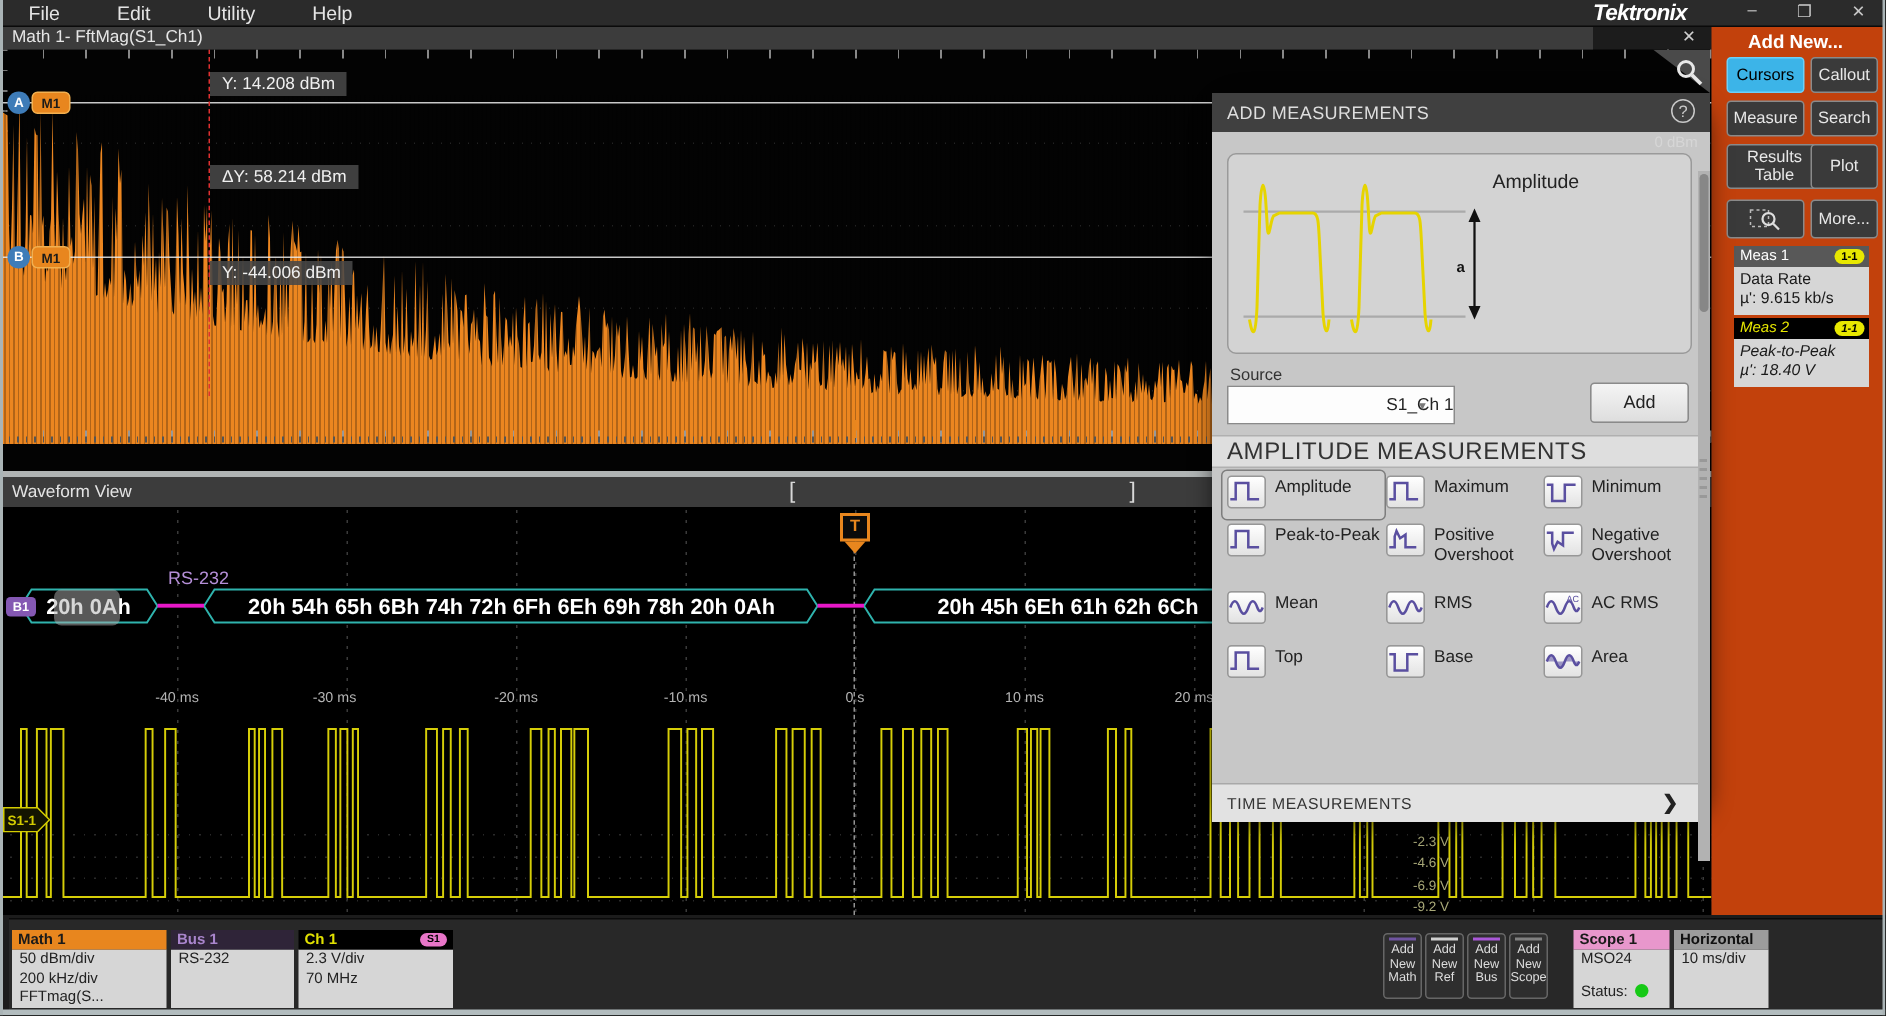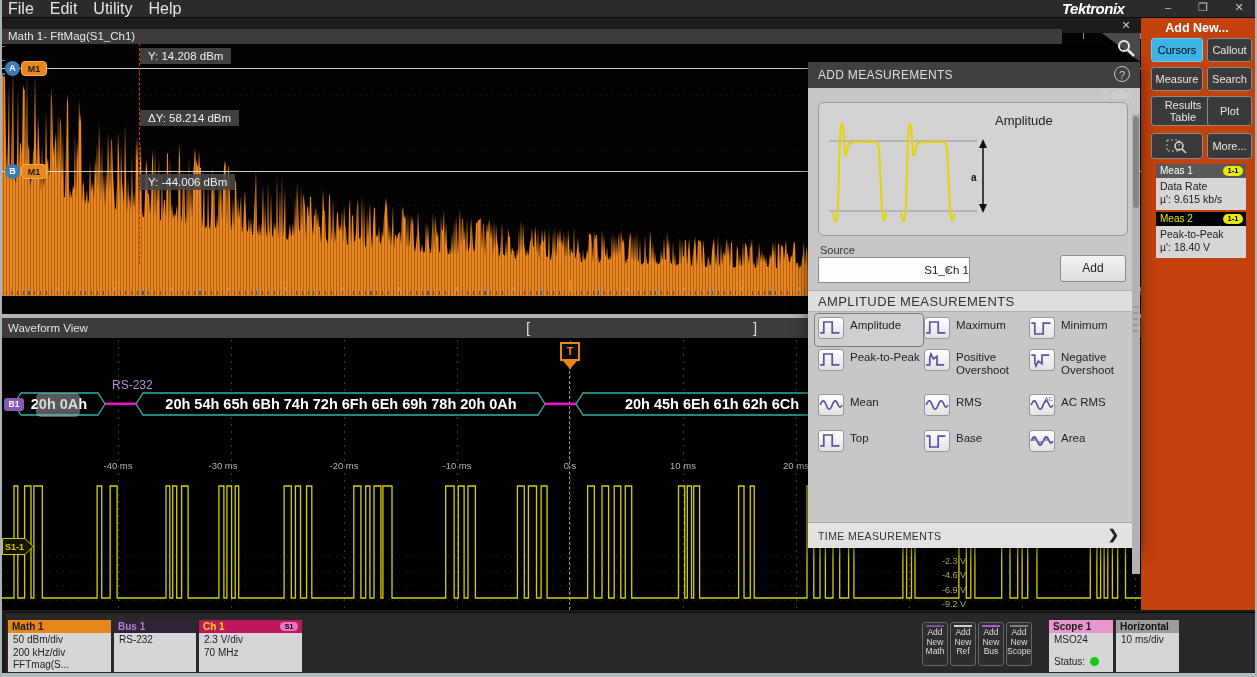--- a/index.html
+++ b/index.html
@@ -3,26 +3,26 @@
 <meta charset="utf-8">
 <style>
   html,body{margin:0;padding:0;background:#0c0c0c;font-family:"Liberation Sans",sans-serif;}
   #stage{position:relative;width:1257px;height:677px;background:#1c1c1c;overflow:hidden;}
   #stage::after{content:"";position:absolute;inset:0;pointer-events:none;z-index:90;
     box-shadow:inset 2px 0 0 #aab4b6, inset -2px 0 0 #aab4b6, inset 0 -4px 0 #b2bcbe;}
   .abs{position:absolute;}
 
   
   .menubar{left:0;top:0;width:1257px;height:17px;background:#2b2b2b;border-bottom:1px solid #0a0a0a;display:flex;align-items:center;z-index:20;}
-  .menu-item{color:#e4e4e4;font-size:16px;padding:0 8px;cursor:default;}
+  .menu-item{color:#e4e4e4;font-size:13px;padding:0 19px;cursor:default;}
   .logo{left:1062px;top:0px;width:78px;height:17px;color:#fff;font-weight:bold;font-size:15px;letter-spacing:-0.5px;font-style:italic;z-index:21;}
   .winctl{top:1px;height:14px;color:#c8c8c8;font-size:11px;z-index:22;text-align:center;width:22px;cursor:default;}
 
   
-  .mathbar{left:0;top:29px;width:1062px;height:15px;background:#3c3c3c;color:#e6e6e6;font-size:11.5px;line-height:15px;padding-left:8px;box-sizing:border-box;z-index:5;}
+  .mathbar{left:0;top:18px;width:1062px;height:15px;background:#3c3c3c;color:#e6e6e6;font-size:11.5px;line-height:15px;padding-left:8px;box-sizing:border-box;z-index:5;}
   .math-close{left:1116px;top:18px;width:20px;height:15px;color:#cfcfcf;font-size:11px;text-align:center;line-height:15px;z-index:6;}
   .fft{left:0;top:33px;width:1141px;height:281px;background:#030303;z-index:1;}
   .ticks-top{left:0;top:0;width:1141px;height:6px;
     background:repeating-linear-gradient(90deg,#888 0 1px,transparent 1px 28.5px);}
   .ticks-left{left:0;top:0;width:5px;height:264px;
     background:repeating-linear-gradient(180deg,#777 0 1px,transparent 1px 13.5px);}
   .ticks-bot-minor{left:0;top:258px;width:1141px;height:4px;
     background:repeating-linear-gradient(90deg,#555 0 1px,transparent 1px 5.7px);}
   .ticks-bot-major{left:0;top:254px;width:1141px;height:8px;
     background:repeating-linear-gradient(90deg,#999 0 1px,transparent 1px 28.5px);}
@@ -56,32 +56,32 @@
   .b1-badge{left:4px;top:60px;width:20px;height:13px;background:#8458b3;border-radius:3px;color:#fff;font-size:8.5px;font-weight:bold;text-align:center;line-height:13px;z-index:4;}
   .ghost-blob{left:36px;top:55px;width:44px;height:24px;background:rgba(175,175,175,0.5);border-radius:5px;z-index:4;}
   .trig-small{left:562px;top:-19px;width:16px;text-align:center;z-index:6;}
   .trig-small .tri{width:0;height:0;border-left:6px solid transparent;border-right:6px solid transparent;border-top:7px solid #e8861e;margin:0 auto;}
   .trig-small .tbox{width:11px;height:10px;margin:-1px auto 0;border:1px solid #e8861e;color:#e8861e;font-size:7.5px;font-weight:bold;line-height:10px;background:#111;}
   .trig-big{left:560px;top:4px;z-index:6;text-align:center;width:20px;}
   .trig-big .tbox{width:16px;height:15px;border:2px solid #e8861e;background:#0a0a0a;color:#e8861e;font-weight:bold;font-size:11px;line-height:15px;margin:0 auto;}
   .trig-big .tri{width:0;height:0;border-left:7px solid transparent;border-right:7px solid transparent;border-top:8px solid #e8861e;margin:0 auto;}
 
   
-  .dialog{left:808px;top:62px;width:332px;height:486px;z-index:30;box-shadow:0 3px 14px rgba(0,0,0,0.55);}
+  .dialog{left:808px;top:62px;width:332px;height:486px;z-index:30;box-shadow:0 3px 14px rgba(0,0,0,0.55);border-radius:24px;}
   .dlg-title{left:0;top:0;width:332px;height:26px;background:#404040;color:#dedede;font-size:12px;letter-spacing:.3px;line-height:26px;padding-left:10px;box-sizing:border-box;}
   .dlg-help{left:306px;top:4px;width:16px;height:16px;border:1.5px solid #c8c8c8;border-radius:50%;color:#c8c8c8;font-size:11px;text-align:center;line-height:16px;box-sizing:border-box;}
   .dlg-body{left:0;top:26px;width:332px;height:460px;background:#c7c7c7;}
   .dlg-card{left:10px;top:14px;width:310px;height:134px;background:#d3d3d3;border:1px solid #9a9a9a;border-radius:6px;box-sizing:border-box;}
   .card-title{left:176px;top:10px;color:#222;font-size:13px;}
   .card-body{left:176px;top:29px;width:126px;color:#2d2d2d;font-size:10.8px;line-height:13.6px;}
   .src-label{left:12px;top:156px;color:#333;font-size:11px;}
   .src-dd{left:10px;top:169px;width:152px;height:26px;background:#fdfdfd;border:1px solid #8a8a8a;box-sizing:border-box;color:#222;font-size:11.5px;line-height:24px;padding-left:8px;text-align:right;}
   .src-caret{left:138px;top:169px;color:#777;font-size:9px;line-height:26px;}
   .add-btn{left:252px;top:167px;width:66px;height:27px;background:linear-gradient(#f4f4f4,#dedede);border:1px solid #8a8a8a;border-radius:3px;color:#222;font-size:12px;text-align:center;line-height:25px;box-sizing:border-box;}
-  .dlg-section{left:0;top:202px;width:324px;height:22px;background:#dedede;border-top:1px solid #b0b0b0;border-bottom:1px solid #b0b0b0;color:#333;font-size:13px;letter-spacing:.4px;line-height:22px;padding-left:10px;box-sizing:border-box;}
+  .dlg-section{left:0;top:202px;width:324px;height:22px;background:#dedede;border-top:1px solid #b0b0b0;border-bottom:1px solid #b0b0b0;color:#333;font-size:16px;letter-spacing:.4px;line-height:22px;padding-left:10px;box-sizing:border-box;}
   .m-item{z-index:2;}
   .m-icon{position:absolute;left:0;top:0;width:26px;height:22px;background:linear-gradient(#ffffff,#e2e2e2);border:1px solid #979797;border-radius:3px;box-sizing:border-box;}
   .m-label{position:absolute;left:32px;top:2px;color:#222;font-size:11.5px;line-height:12.5px;}
   .m-sel{position:absolute;left:-4px;top:-4px;background:#cfcfcf;border:1px solid #7d7d7d;border-radius:4px;z-index:-1;}
   .time-bar{left:0;top:434px;width:324px;height:26px;background:#e2e2e2;border-top:1px solid #a8a8a8;color:#333;font-size:10.5px;letter-spacing:.4px;line-height:26px;padding-left:10px;box-sizing:border-box;}
   .time-chev{left:300px;top:434px;color:#222;font-size:13px;font-weight:bold;line-height:26px;}
   .dlg-scroll{left:324px;top:26px;width:8px;height:460px;background:#b2b2b2;}
   .dlg-thumb{left:1px;top:2px;width:6px;height:92px;background:#878787;border-radius:3px;position:absolute;}
 
   
@@ -360,21 +360,21 @@
         <div class="abs sb-btn" style="left: 66px; top: 116px; width: 45px; height: 26px;">More...</div>
       </div>
     <div id="meascards">
         <div class="abs meas-card" style="top: 147px;">
           <div class="meas-head" style="background: rgb(88, 88, 88); color: rgb(255, 255, 255);">Meas 1<span class="meas-pill">1-1</span></div>
           <div class="meas-body">
             <div>Data Rate</div>
             <div>µ': 9.615 kb/s</div>
           </div>
         </div>
-        <div class="abs meas-card" style="top: 195px;">
+        <div class="abs meas-card" style="top: 195px; font-style: italic;">
           <div class="meas-head" style="background: rgb(0, 0, 0); color: rgb(232, 232, 0);">Meas 2<span class="meas-pill">1-1</span></div>
           <div class="meas-body">
             <div>Peak-to-Peak</div>
             <div>µ': 18.40 V</div>
           </div>
         </div>
       </div>
   </div>
 
   <div class="abs bottombar" id="bottombar">
@@ -387,21 +387,21 @@
           <div>FFTmag(S...</div>
         </div>
       </div>
       <div class="abs bb-badge" style="left: 108px; width: 82px;">
         <div class="bb-head" style="background: rgb(47, 36, 56); color: rgb(169, 133, 204);">Bus 1</div>
         <div class="bb-body">
           <div>RS-232</div>
         </div>
       </div>
       <div class="abs bb-badge" style="left: 193px; width: 103px;">
-        <div class="bb-head" style="background: #be185d; color: rgb(224, 224, 0);">Ch 1<span class="s1-pill">S1</span></div>
+        <div class="bb-head" style="background: #000000; color: rgb(224, 224, 0);">Ch 1<span class="s1-pill">S1</span></div>
         <div class="bb-body">
           <div>2.3 V/div</div>
           <div>70 MHz</div>
         </div>
       </div>
       <div class="abs addnew-btn" style="left: 916px;">
         <div class="addnew-stripe" style="background: rgb(111, 84, 160);"></div>
         <div>Add New Math</div>
       </div>
       <div class="abs addnew-btn" style="left: 944px;">

